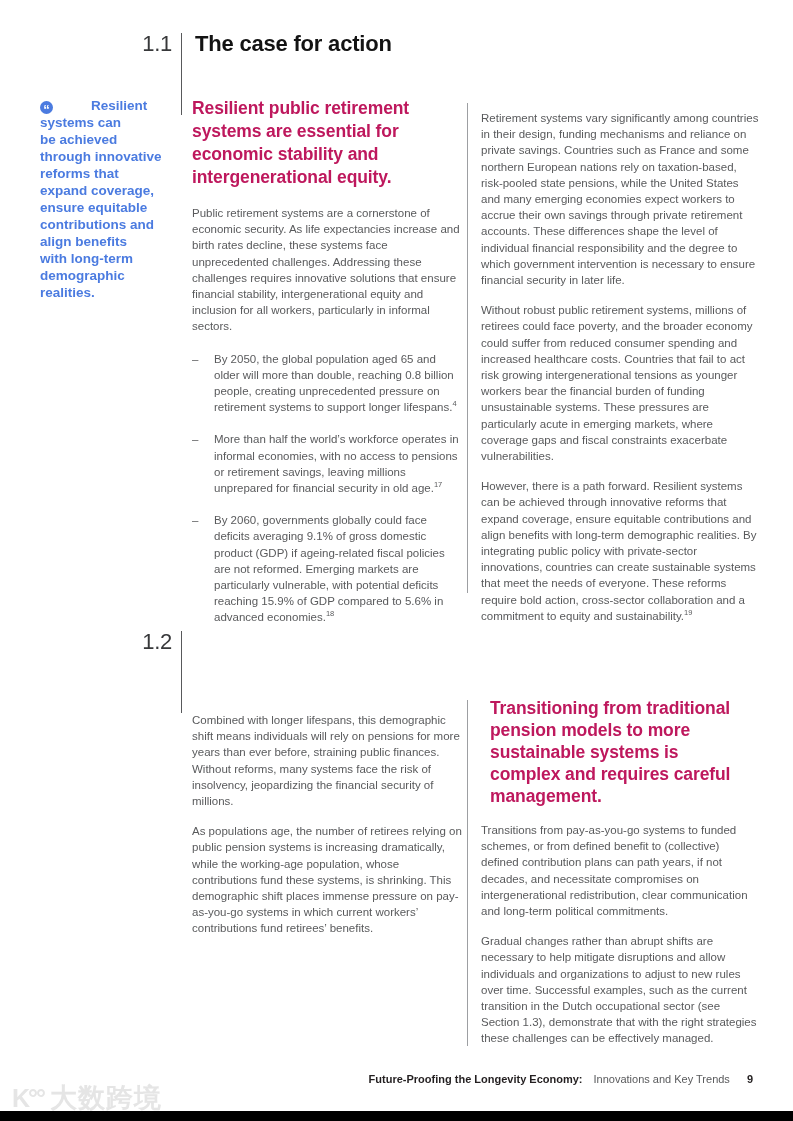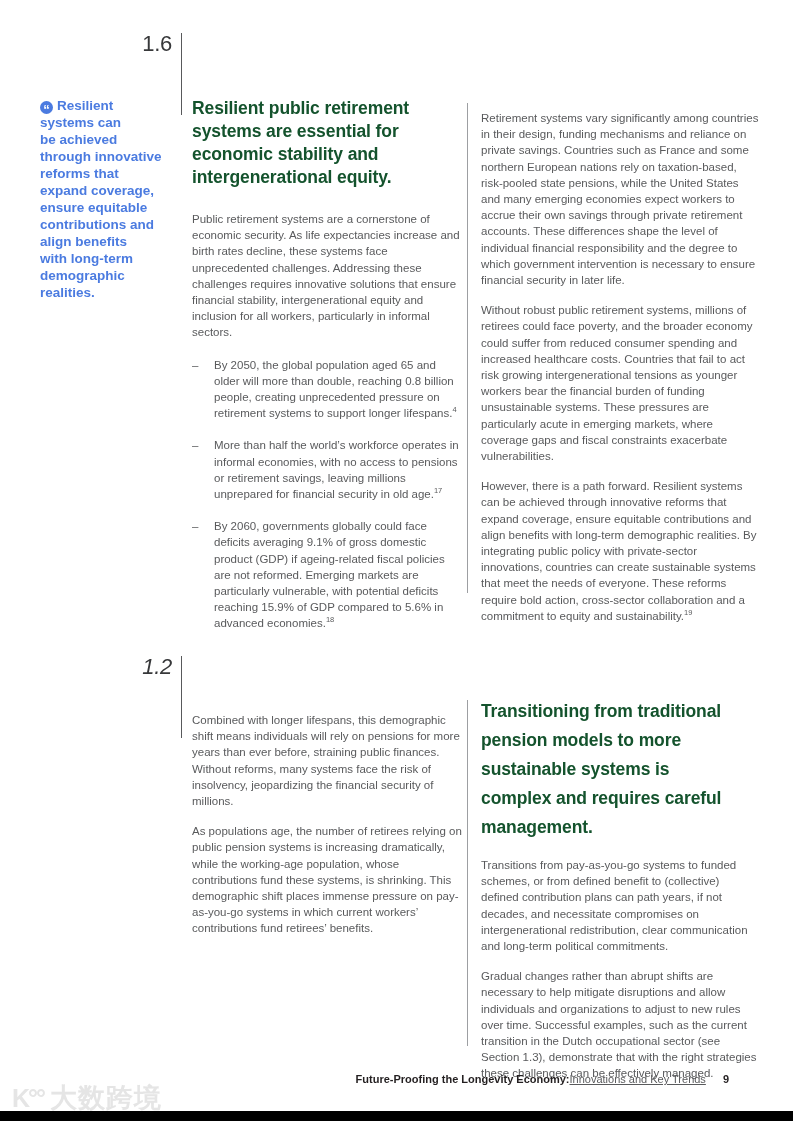--- a/index.html
+++ b/index.html
@@ -18,28 +18,28 @@
   }
   .sec-vline {
     width: 1px; height: 82px; background: #58595b;
     margin-left: 9px; margin-right: 13px; margin-top: 2px; flex-shrink: 0;
   }
   .sec-title {
     font-size: 22px; line-height: 26px; font-weight: bold;
     color: #131313; letter-spacing: -0.2px; margin: 0;
   }
   #sec1-header { top: 31px; left: 130px; }
-  #sec2-header { top: 654px; left: 130px; font-style: italic; }
+  #sec2-header { top: 629px; left: 130px; }
 
   
   #pull-quote {
     position: absolute; top: 97px; left: 40px; width: 145px;
     color: #4b7be0; font-weight: bold; font-size: 13.5px; line-height: 17px;
   }
-  .pq-text { white-space: pre-line; }
+  .pq-text { white-space: pre-line; margin-left: 34px; }
   .q-icon {
     display: inline-flex; align-items: center; justify-content: center;
     width: 13px; height: 13px; border-radius: 50%;
     background: #4b7be0; color: #ffffff;
     font-size: 13px; line-height: 0; vertical-align: -1px; margin-right: 4px;
   }
   .q-icon span { position: relative; top: 3px; }
 
   
   .col { position: absolute; }
@@ -47,65 +47,66 @@
   #s1-right { top: 102px; left: 481px; width: 278px; }
   #s2-left  { top: 697px; left: 192px; width: 272px; }
   #s2-right { top: 697px; left: 481px; width: 278px; }
 
   .col-rule { position: absolute; width: 1px; background: #9d9fa2; }
   #s1-rule { left: 467px; top: 103px; height: 490px; }
   #s2-rule { left: 467px; top: 700px; height: 346px; }
 
   .col-heading {
     font-size: 17.5px; line-height: 23px; font-weight: bold;
-    color: #14532d; letter-spacing: -0.1px; margin: 0;
+    color: #be185d; letter-spacing: -0.1px; margin: 0;
     white-space: pre-line;
   }
-  #s2-right .col-heading { line-height: 29px; }
+  #s2-right .col-heading { line-height: 22px; margin-left: 9px; }
 
   .body-text { font-size: 11.5px; line-height: 16.2px; color: #595a5c; }
   .para { margin: 8px 0 14px 0; }
-  .intro-gap { margin-top: 22px; }
+  .intro-gap { margin-top: 16px; }
   .body-gap  { margin-top: 15px; }
 
   .bullet-list { margin-top: 16px; }
   .bullet { display: flex; margin-bottom: 16px; }
   .bullet-marker { width: 22px; flex-shrink: 0; }
 
   sup.fn { font-size: 7.5px; line-height: 0; vertical-align: super; letter-spacing: 0; }
 
   
   #footer {
-    position: absolute; top: 1073px; right: 64px;
+    position: absolute; top: 1073px; right: 40px;
     display: flex; align-items: flex-start; font-size: 11px; white-space: nowrap;
   }
   .footer-bold { font-weight: bold; color: #231f20; }
-  .footer-reg  { color: #595a5c; margin-left: 0; text-decoration: underline; }
+  .footer-reg  { color: #595a5c; margin-left: 11px; }
   .footer-page { font-weight: bold; color: #231f20; margin-left: 17px; }
 
   
   #watermark {
     position: absolute; top: 1080px; left: 12px;
     display: flex; align-items: center; color: #e5e5e5; user-select: none;
   }
   .wm-logo { font-size: 25px; font-weight: bold; letter-spacing: -2px; margin-right: 6px; }
   .wm-text { font-size: 27px; font-weight: bold; letter-spacing: 1px; }
 
   
   #bottom-bar {
     position: absolute; left: 0; top: 1111px; width: 793px; height: 10px;
     background: #000000;
   }
 </style>
 </head>
 <body>
 
 <div class="sec-header" id="sec1-header">
-  <span class="sec-number">1.6</span>
+  <span class="sec-number">1.1</span>
   <span class="sec-vline"></span>
+  <h1 class="sec-title">The case for action</h1>
 </div>
 
 <div id="pull-quote">
   <span class="q-icon">
       <span>“</span>
     </span><span class="pq-text">Resilient
 systems can
 be achieved
 through innovative
 reforms that

